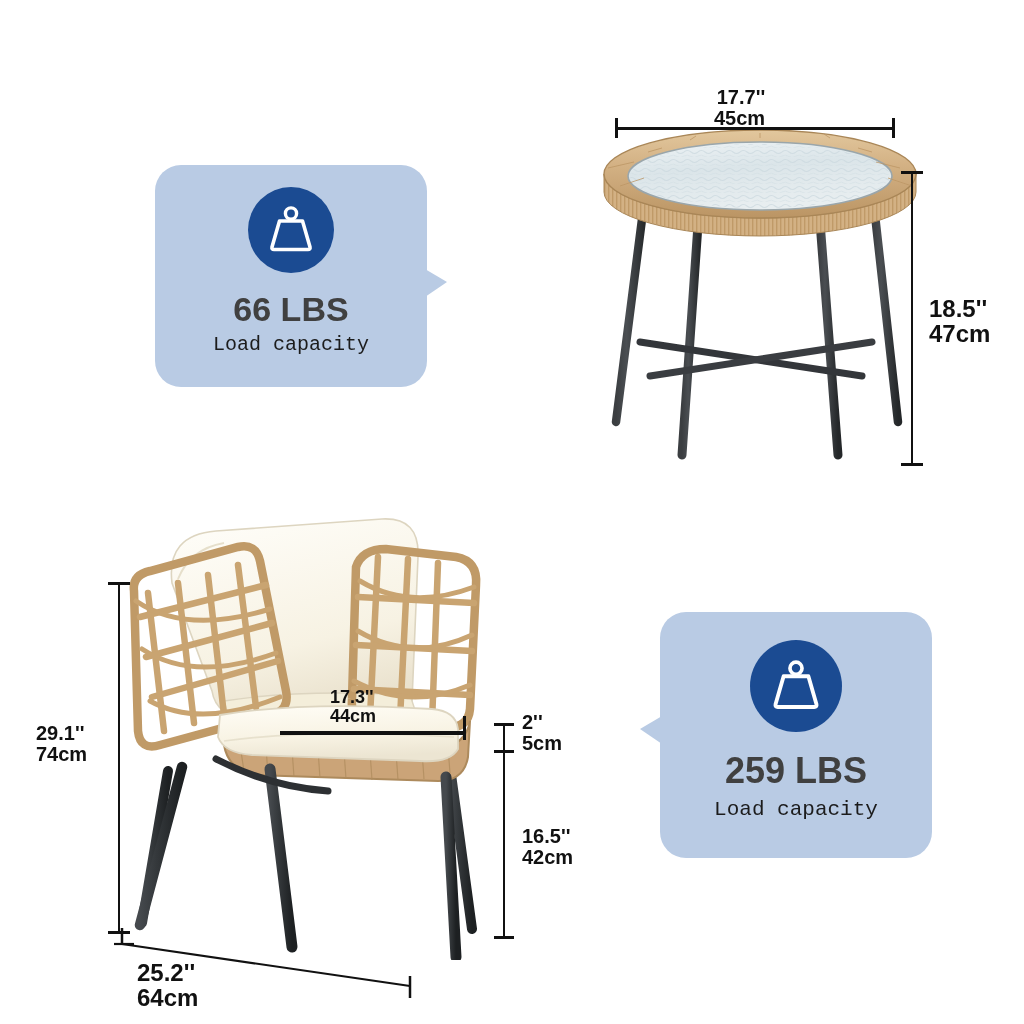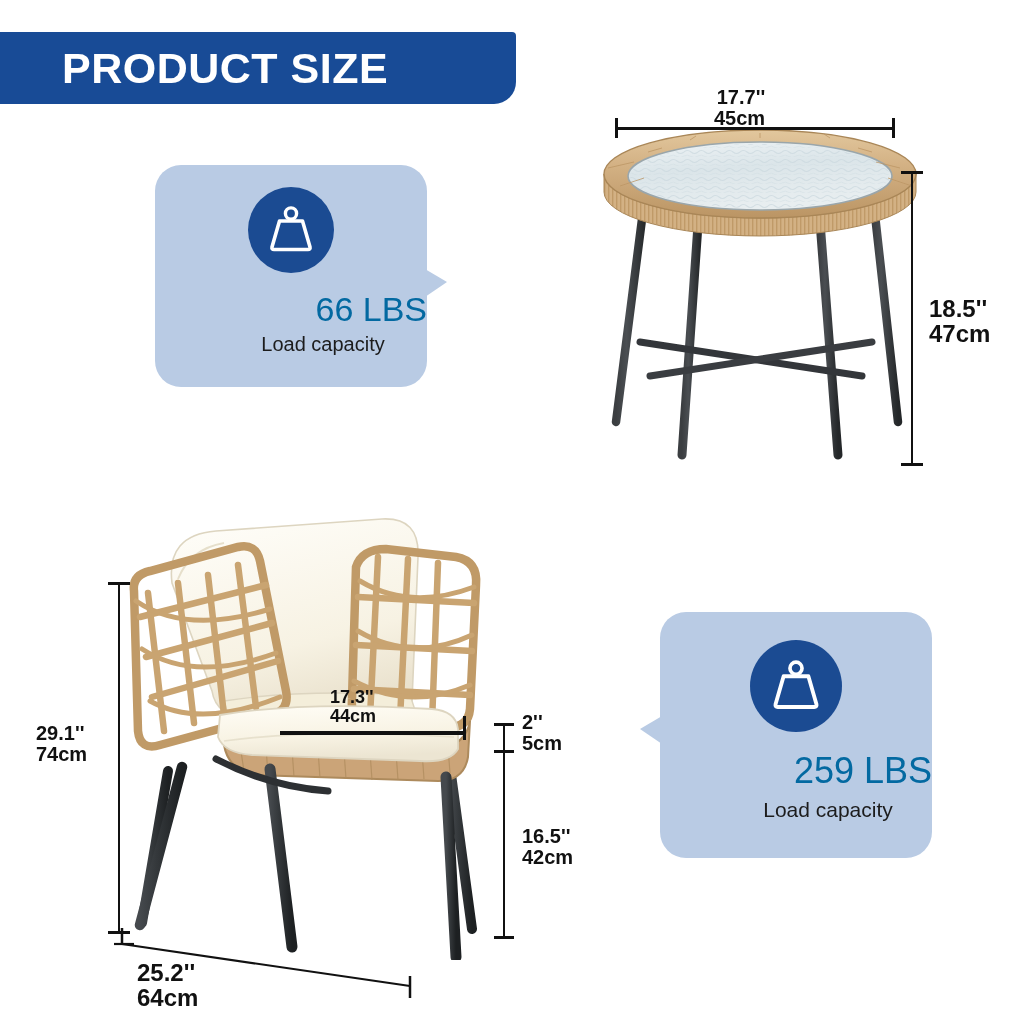--- a/index.html
+++ b/index.html
@@ -73,32 +73,31 @@
     transform: translateX(-50%);
     border-radius: 50%;
     background: #1b4b92;
     display: flex;
     align-items: center;
     justify-content: center;
   }
   .badge-value {
     position: absolute;
     width: 100%;
-    text-align: right;
-    color: #0369a1;
-    font-weight: normal;
+    text-align: center;
+    color: #404040;
+    font-weight: bold;
     font-family: "Liberation Sans", "DejaVu Sans", sans-serif;
   }
   .badge-caption {
     position: absolute;
     width: 100%;
     text-align: center;
     color: #1c1c1c;
-    font-family: Liberation Sans, sans-serif;
-    padding-left: 32px;
+    font-family: Liberation Mono, monospace;
   }
 
   
   .dim-line {
     position: absolute;
     background: #111111;
   }
   .dim-cap {
     position: absolute;
     background: #111111;
@@ -116,23 +115,20 @@
   
   .product {
     position: absolute;
   }
 </style>
 </head>
 <body>
 
 <div id="canvas">
 
-  <div class="header-banner">
-    <div class="header-title">PRODUCT SIZE</div>
-  </div>
 
   <svg class="product" style="left:600px; top:130px;" width="320" height="350" viewBox="0 0 320 350">
     <defs>
       <linearGradient id="glassGrad" x1="0" y1="0" x2="0.3" y2="1">
         <stop offset="0%" stop-color="#eef3f5"></stop>
         <stop offset="45%" stop-color="#dbe5e9"></stop>
         <stop offset="100%" stop-color="#e8eef0"></stop>
       </linearGradient>
       <linearGradient id="rimGrad" x1="0" y1="0" x2="0" y2="1">
         <stop offset="0%" stop-color="#e2c79d"></stop>

